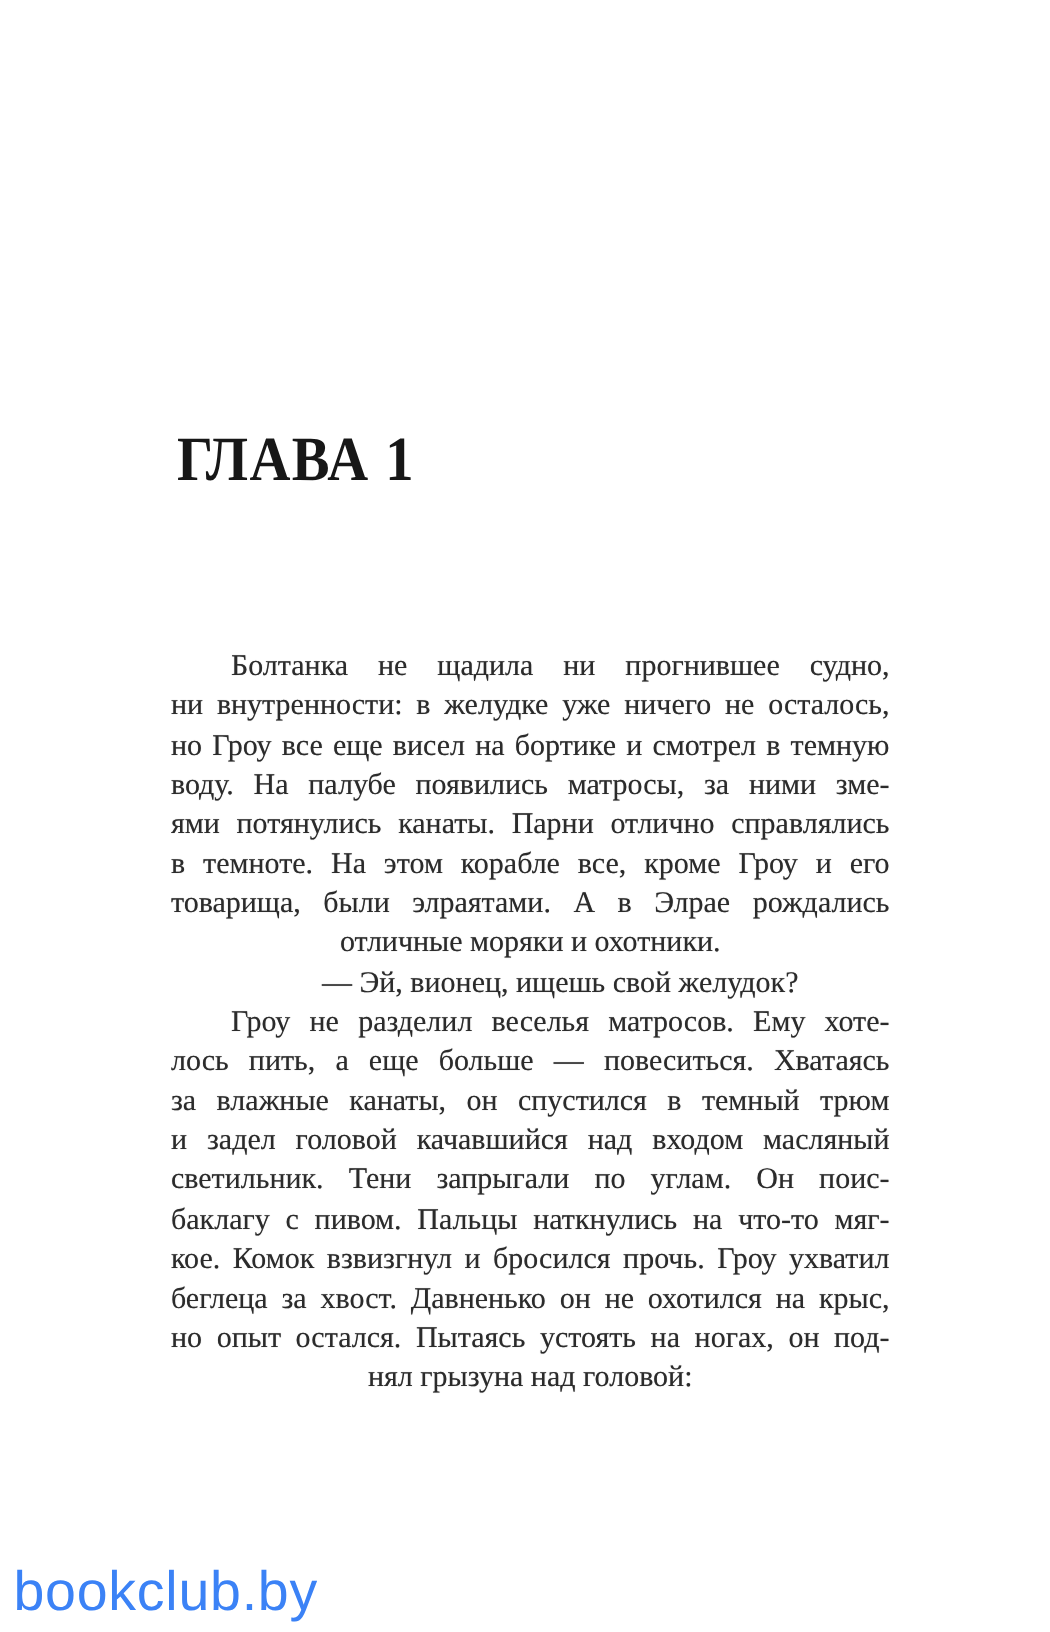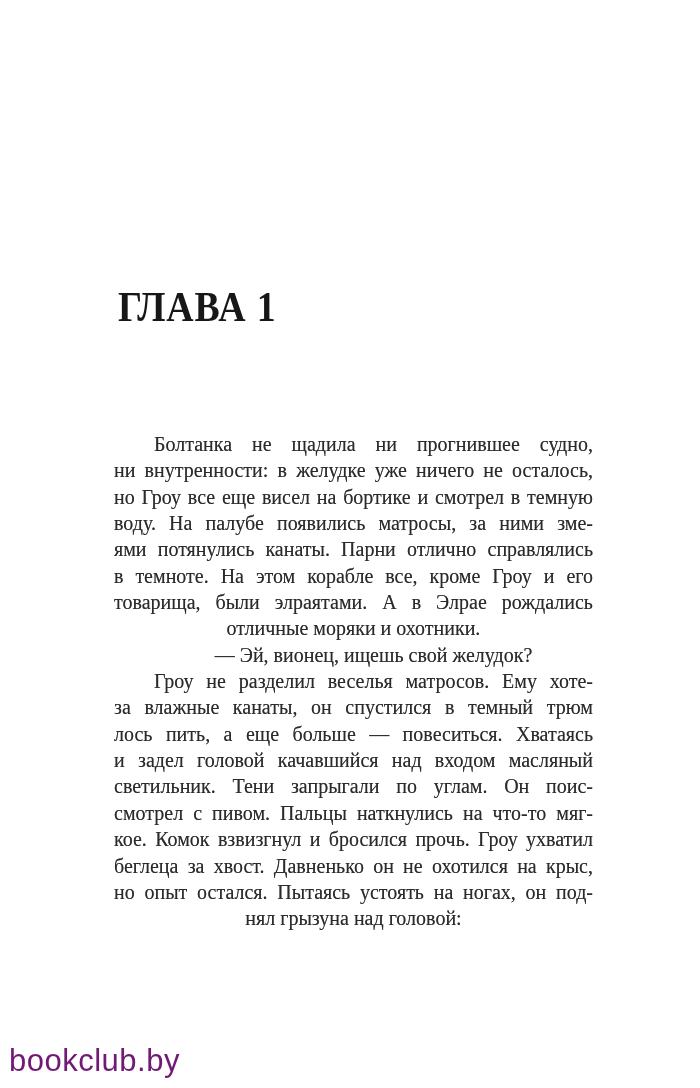--- a/index.html
+++ b/index.html
@@ -52,24 +52,24 @@
     text-align-last: justify;
   }
   .line.indent {
     text-indent: 40px;
   }
   .watermark {
     position: absolute;
     left: 9px;
     top: 1044px;
     font-family: "Liberation Sans", sans-serif;
-    font-size: 31px;
+    font-size: 37px;
     line-height: 34px;
     letter-spacing: 0.5px;
-    color: #701a75;
+    color: #3b82f6;
     text-shadow: 0 0 2px #ffffff, 0 0 5px rgba(255,255,255,0.95), 0 1px 1px #ffffff;
     white-space: nowrap;
   }
 </style>
 </head>
 <body>
 
 <div class="page">
   <h1 class="chapter-title">ГЛАВА 1</h1>
 
@@ -77,25 +77,25 @@
       <div class="line justify indent">Болтанка не щадила ни прогнившее судно,</div>
       <div class="line justify">ни внутренности: в желудке уже ничего не осталось,</div>
       <div class="line justify">но Гроу все еще висел на бортике и смотрел в темную</div>
       <div class="line justify">воду. На палубе появились матросы, за ними зме-</div>
       <div class="line justify">ями потянулись канаты. Парни отлично справлялись</div>
       <div class="line justify">в темноте. На этом корабле все, кроме Гроу и его</div>
       <div class="line justify">товарища, были элраятами. А в Элрае рождались</div>
       <div class="line">отличные моряки и охотники.</div>
       <div class="line indent">— Эй, вионец, ищешь свой желудок?</div>
       <div class="line justify indent">Гроу не разделил веселья матросов. Ему хоте-</div>
+      <div class="line justify">лось пить, а еще больше — повеситься. Хватаясь</div>
       <div class="line justify">за влажные канаты, он спустился в темный трюм</div>
-      <div class="line justify">лось пить, а еще больше — повеситься. Хватаясь</div>
       <div class="line justify">и задел головой качавшийся над входом масляный</div>
       <div class="line justify">светильник. Тени запрыгали по углам. Он поис-</div>
-      <div class="line justify">смотрел с пивом. Пальцы наткнулись на что-то мяг-</div>
+      <div class="line justify">баклагу с пивом. Пальцы наткнулись на что-то мяг-</div>
       <div class="line justify">кое. Комок взвизгнул и бросился прочь. Гроу ухватил</div>
       <div class="line justify">беглеца за хвост. Давненько он не охотился на крыс,</div>
       <div class="line justify">но опыт остался. Пытаясь устоять на ногах, он под-</div>
       <div class="line">нял грызуна над головой:</div>
     </div>
 
   <div class="watermark">bookclub.by</div>
 </div>
 
 </body></html>

